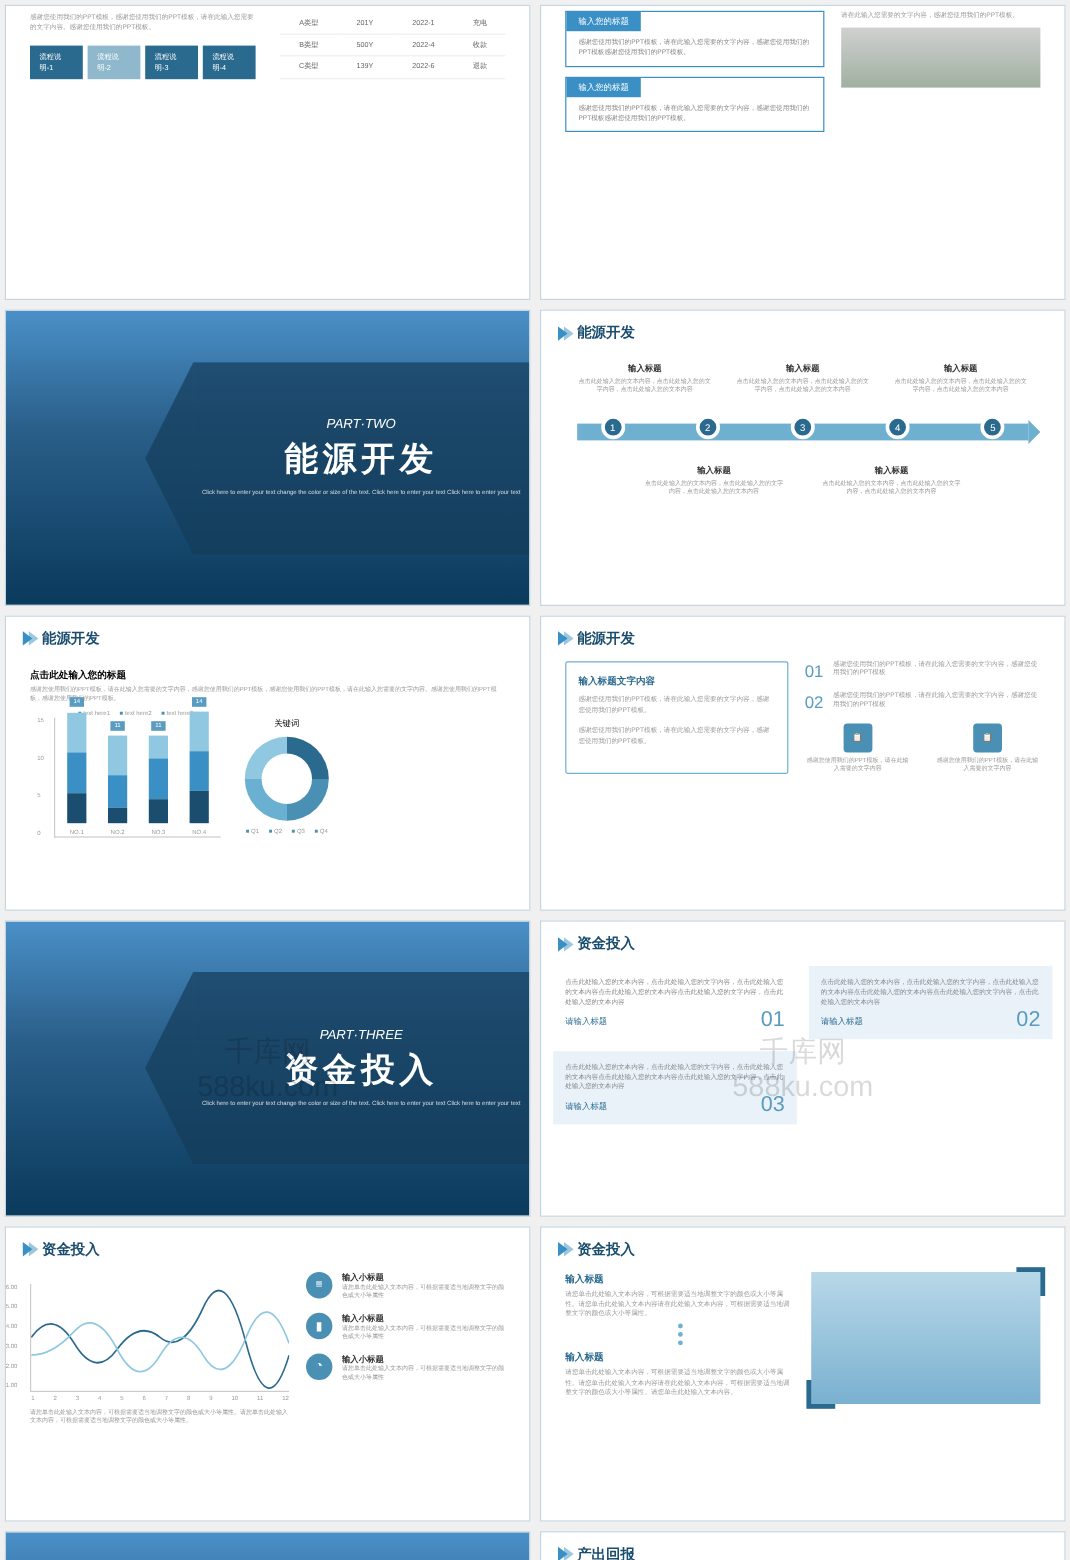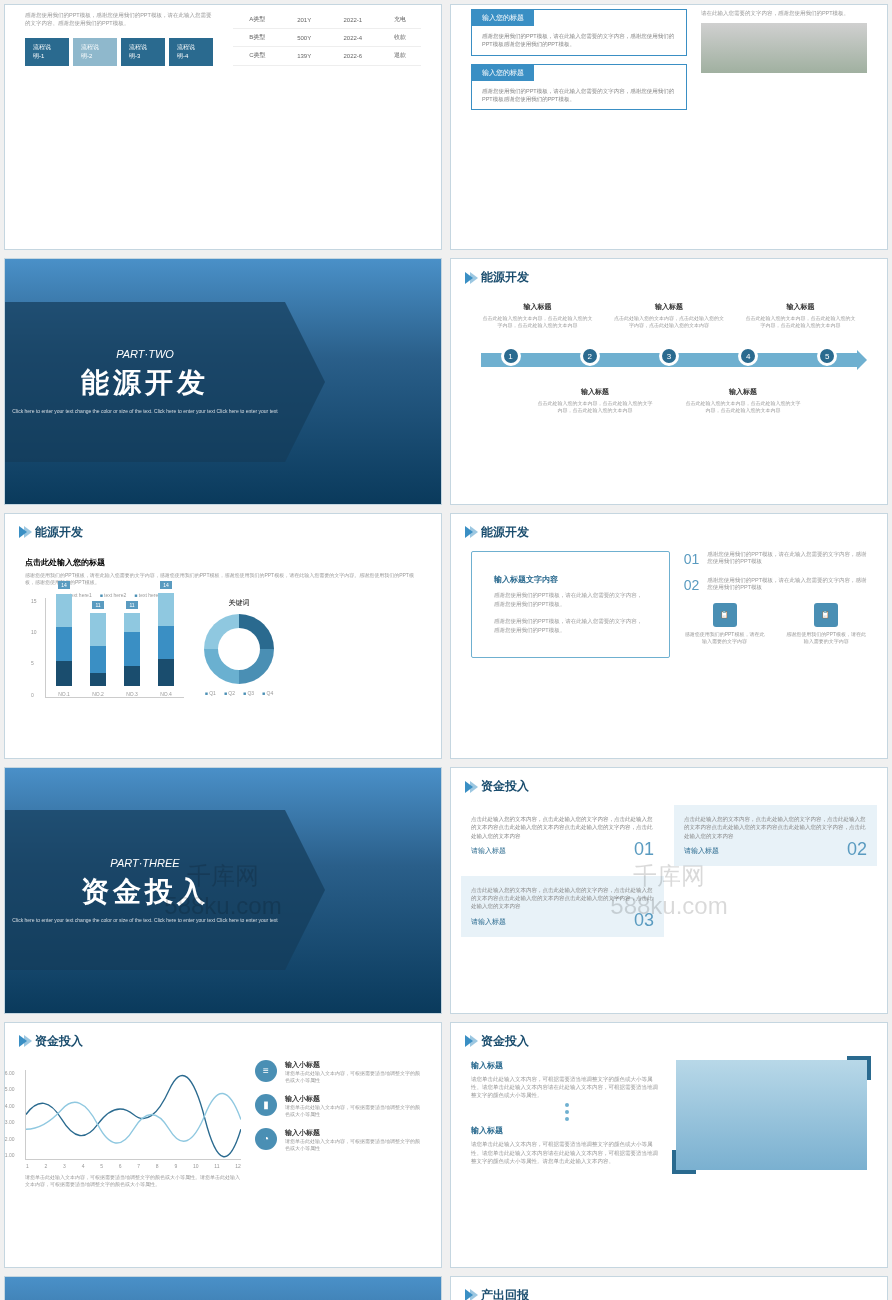--- a/index.html
+++ b/index.html
@@ -1,19 +1,19 @@
 <!DOCTYPE html>
 <html><head>
 <meta charset="utf-8">
 <style>
 *{margin:0;padding:0;box-sizing:border-box;font-family:"Microsoft YaHei",sans-serif}
 body{background:#f0f0f0;width:892px}
 .grid{display:grid;grid-template-columns:1fr 1fr;gap:8px;padding:4px}
 .slide{background:#fff;border:1px solid #c5d6e0;aspect-ratio:16/9;position:relative;overflow:hidden;font-size:7px}
-.slide.hero{background:linear-gradient(180deg,#4a90c8 0%,#2a5f8a 40%,#0a3a5c 100%);display:flex;align-items:center;justify-content:flex-start}
+.slide.hero{background:linear-gradient(180deg,#4a90c8 0%,#2a5f8a 40%,#0a3a5c 100%);display:flex;align-items:center;justify-content:flex-end}
 .hex{position:relative;width:280px;height:160px;display:flex;flex-direction:column;align-items:center;justify-content:center;color:#fff;background:rgba(20,60,90,0.7)}
 .hex:before,.hex:after{content:'';position:absolute;width:0;height:0;border-top:80px solid transparent;border-bottom:80px solid transparent}
 .hex:before{left:-40px;border-right:40px solid rgba(20,60,90,0.7)}
 .hex:after{right:-40px;border-left:40px solid rgba(20,60,90,0.7)}
 .part-label{font-size:11px;font-style:italic;color:#fff;margin-bottom:4px}
 .hero-title{font-size:28px;font-weight:bold;letter-spacing:4px}
 .hero-sub{font-size:5px;margin-top:6px;opacity:0.8;text-align:center;line-height:1.4}
 .shdr{display:flex;align-items:center;gap:6px;padding:10px 14px;font-size:12px;font-weight:bold;color:#1a4d6e}
 .chev{display:flex;gap:-2px}
 .chev span{width:0;height:0;border-top:6px solid transparent;border-bottom:6px solid transparent;border-left:8px solid #3a8fc4;margin-right:-3px}
@@ -59,21 +59,21 @@
 .icon-circ{width:22px;height:22px;border-radius:50%;background:#4a8fb4;flex-shrink:0;display:flex;align-items:center;justify-content:center;color:#fff;font-size:10px}
 .icon-item h4{font-size:7px;color:#333}
 .icon-item p{font-size:5px;color:#999;line-height:1.4}
 .two-col{display:flex;gap:14px;padding:0 20px}
 .img-ph{background:linear-gradient(180deg,#b8d8e8,#7ab0d0);width:100%;height:90px;position:relative}
 .img-ph.car{background:linear-gradient(180deg,#d0d0d0,#a0b0a0)}
 .text-block h4{font-size:8px;color:#2a6a8f;margin-bottom:4px}
 .text-block p{font-size:5.5px;color:#999;line-height:1.5}
 .vdots{display:flex;flex-direction:column;align-items:center;gap:3px;padding:4px 0}
 .vdots span{width:4px;height:4px;background:#6fb0d0;border-radius:50%}
-.side-panel{border:1px solid #6fb0d0;border-radius:2px;padding:22px}
+.side-panel{border:1px solid #6fb0d0;border-radius:2px;padding:10px}
 .num-item{display:flex;gap:8px;margin-bottom:10px}
 .num-item .n{font-size:14px;color:#5a9bc0;font-weight:300}
 .icon-sq{width:24px;height:24px;background:#4a8fb4;border-radius:3px;margin:0 auto;display:flex;align-items:center;justify-content:center;color:#fff}
 .watermark{position:absolute;top:50%;left:50%;transform:translate(-50%,-50%);font-size:24px;color:rgba(0,0,0,0.15);pointer-events:none;text-align:center}
 .y-axis{position:absolute;left:-14px;top:0;height:100%;display:flex;flex-direction:column;justify-content:space-between;font-size:5px;color:#999}
 </style>
 </head>
 <body>
 
 <div class="grid">

